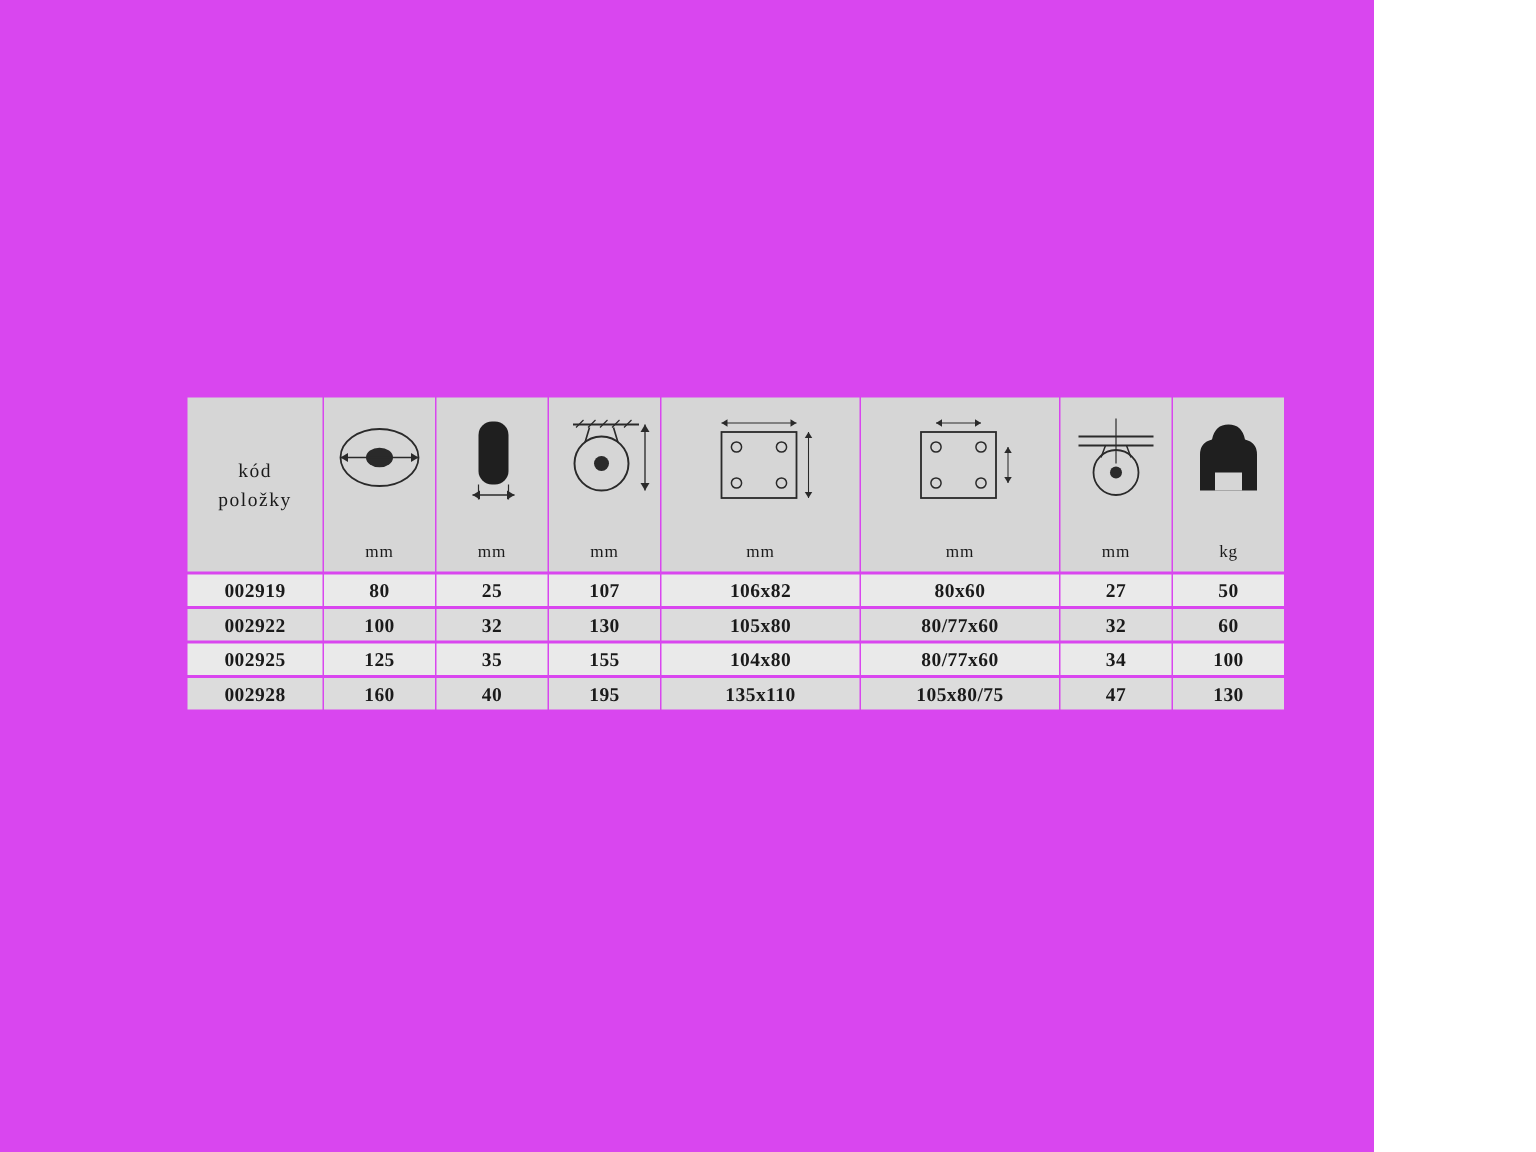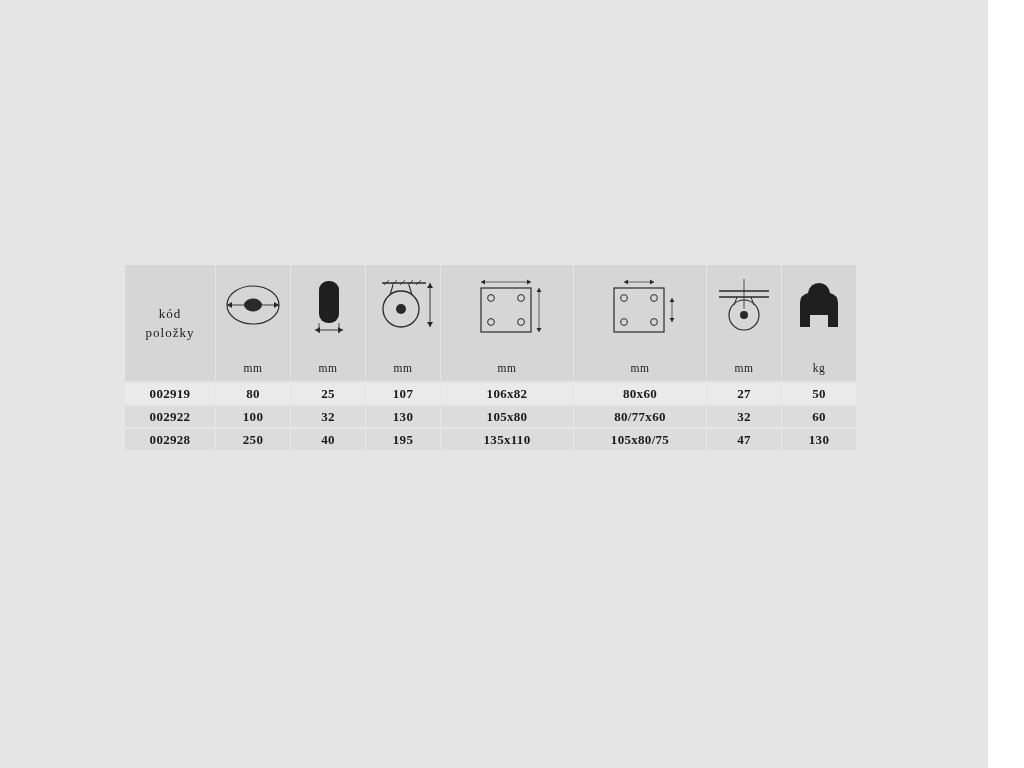--- a/index.html
+++ b/index.html
@@ -6,23 +6,23 @@
     margin: 0;
     padding: 0;
     background: #ffffff;
     width: 1024px;
     height: 768px;
     overflow: hidden;
     font-family: "Liberation Serif", serif;
   }
   #page {
     position: relative;
-    width: 988px;
+    width: 916px;
     height: 768px;
-    background: #e5e5e5;
+    background: #d946ef;
   }
   .spec-table {
     position: absolute;
     left: 124px;
     top: 263px;
     border-collapse: separate;
     border-spacing: 1px 2px;
     font-family: "Liberation Serif", serif;
   }
   .spec-table td {
@@ -231,24 +231,34 @@
         <td class="c0">002922</td>
         <td class="c1">100</td>
         <td class="c2">32</td>
         <td class="c3">130</td>
         <td class="c4">105x80</td>
         <td class="c5">80/77x60</td>
         <td class="c6">32</td>
         <td class="c7">60</td>
       </tr>
 
+      <tr class="data-row row-alt">
+        <td class="c0">002925</td>
+        <td class="c1">125</td>
+        <td class="c2">35</td>
+        <td class="c3">155</td>
+        <td class="c4">104x80</td>
+        <td class="c5">80/77x60</td>
+        <td class="c6">34</td>
+        <td class="c7">100</td>
+      </tr>
 
       <tr class="data-row">
         <td class="c0">002928</td>
-        <td class="c1">250</td>
+        <td class="c1">160</td>
         <td class="c2">40</td>
         <td class="c3">195</td>
         <td class="c4">135x110</td>
         <td class="c5">105x80/75</td>
         <td class="c6">47</td>
         <td class="c7">130</td>
       </tr>
 
 
     </tbody>

